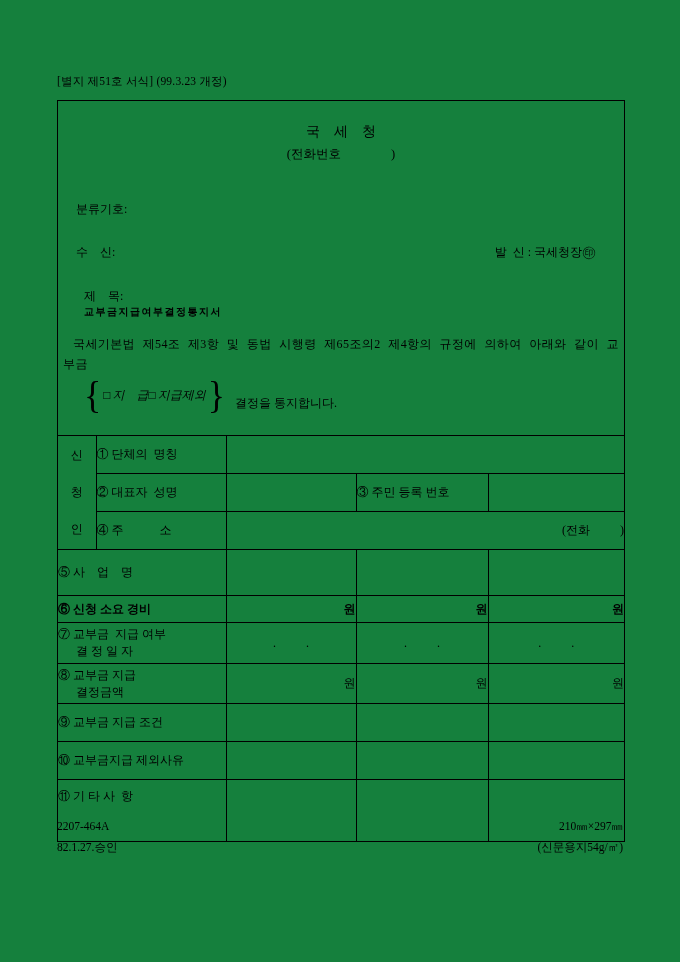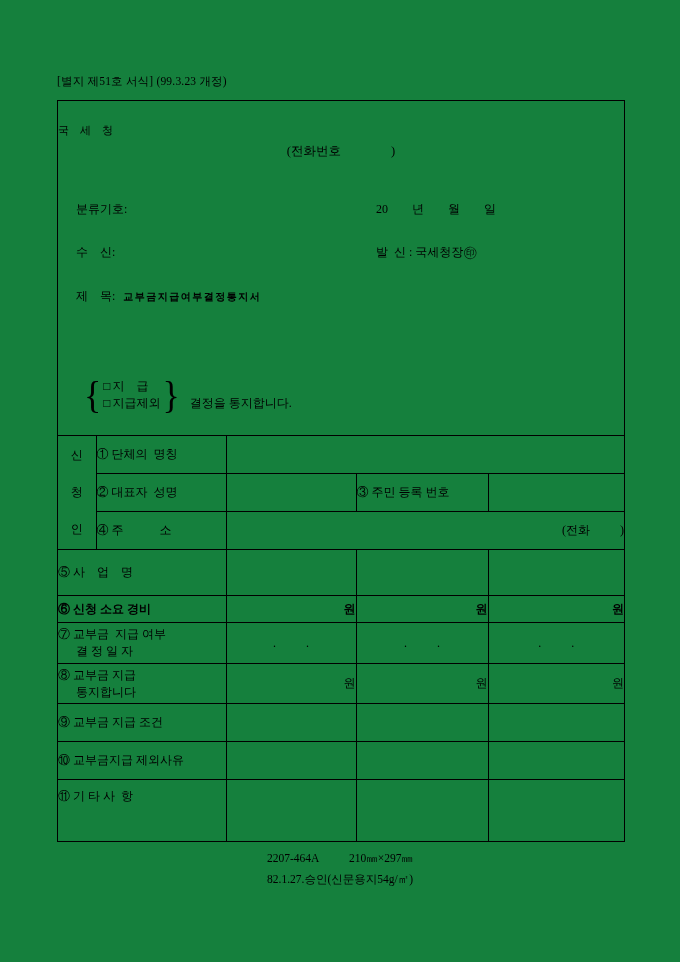--- a/index.html
+++ b/index.html
@@ -8,95 +8,95 @@
     font-family: "Liberation Serif", "DejaVu Serif", serif;
   }
   .page { position: relative; width: 680px; height: 962px; background: #15803d; overflow: hidden; }
   .ws-pre { white-space: pre; }
 
   .form-note { position: absolute; left: 57px; top: 74px; font-size: 11.5px; letter-spacing: 0.2px; }
 
   .box { position: absolute; left: 57px; top: 100px; width: 566px; height: 740px; border: 1px solid #000; overflow: hidden; }
   .box-header { position: relative; height: 334px; }
 
-  .agency { padding-top: 22px; font-size: 11px; white-space: pre; }
+  .agency { padding-top: 22px; text-align: center; font-size: 14px; white-space: pre; }
   .phone-line { margin-top: 5px; text-align: center; font-size: 12.5px; white-space: pre; }
 
   .hrow { position: absolute; left: 18px; right: 28px; display: flex; align-items: baseline; font-size: 12px; }
   .row-class { top: 100px; }
   .row-recv { top: 143px; }
-  .row-subject { top: 187px; }
+  .row-subject { top: 187px; flex-direction: column; }
   .right-col { margin-left: auto; width: 220px; }
-  .sender-wrap { display: flex; justify-content: flex-start; align-items: center; }
+  .sender-wrap { display: flex; justify-content: flex-end; align-items: center; }
   .seal { font-size: 14px; line-height: 1; }
   .subject-title { font-weight: bold; margin-left: 8px; font-size: 10px; letter-spacing: 1.5px; }
 
   .legal {
     position: absolute; top: 233px; left: 5px; right: 5px; margin: 0;
     font-size: 12px; line-height: 20px; text-align: justify; text-indent: 10px;
     word-break: break-all; word-spacing: 4px; letter-spacing: 0.4px;
   }
 
   .decision { position: absolute; top: 276px; left: 26px; display: flex; align-items: center; }
   .brace { font-size: 36px; font-weight: 300; line-height: 1; transform: scaleY(1.05); }
-  .options { display: inline-flex; flex-direction: column; margin: 0 2px; }
+  .options { display: inline-flex; flex-direction: row; margin: 0 2px; font-style: italic; }
   .opt { font-size: 12px; line-height: 17px; }
   .cb { margin-right: 2px; }
   .confirm { margin-left: 10px; font-size: 12px; align-self: flex-end; padding-bottom: 1px; }
 
   .grid { border-collapse: collapse; table-layout: fixed; width: 100%; }
   .grid td { border: 1px solid #000; font-size: 12px; vertical-align: middle; padding: 0; }
   .grid tr > td:first-child { border-left: 0; }
   .grid tr > td:last-child { border-right: 0; }
   .grid tr:last-child td { border-bottom: 0; }
   col.c0 { width: 38px; } col.c1 { width: 130px; } col.c2 { width: 130px; } col.c3 { width: 132px; }
   .lbl { padding-left: 6px; }
   .won { text-align: right; padding-right: 22px; }
   .dots { text-align: center; white-space: pre; }
   .phone-val { text-align: right; padding-right: 76px; margin-left: 36px; }
   .vstack { display: flex; flex-direction: column; justify-content: space-around; align-items: center; height: 110px; }
   .ind { padding-left: 18px; }
   tr.r38 { height: 38px; } tr.r46 { height: 46px; } tr.r27 { height: 27px; font-weight: bold; }
   tr.r41 { height: 41px; } tr.r40 { height: 40px; } tr.r61 { height: 61px; }
   tr.row-top td.lbl { vertical-align: top; padding-top: 8px; }
 
-  .footer { position: absolute; left: 57px; top: 848px; width: 566px; display: flex; justify-content: center; font-size: 11.5px; line-height: 21px; }
+  .footer { position: absolute; left: 57px; top: 816px; width: 566px; display: flex; justify-content: space-between; font-size: 11.5px; line-height: 21px; }
   .f-right { text-align: right; }
 </style>
 </head>
 <body>
 
 <div class="page">
 
   <div class="form-note">[별지 제51호 서식] (99.3.23 개정)</div>
 
   <div class="box">
     <div class="box-header">
 
       <div class="agency">국    세    청</div>
       <div class="phone-line">(전화번호                )</div>
 
       <div class="hrow row-class">
         <span class="ws-pre">분류기호:</span>
-        <span class="right-col ws-pre">20        년        월        일</span>
       </div>
 
       <div class="hrow row-recv">
         <span class="ws-pre">수    신:</span>
         <span class="right-col sender-wrap">
           <span class="ws-pre">발  신 : 국세청장</span>
           <span class="seal">㊞</span>
         </span>
       </div>
 
       <div class="hrow row-subject">
         <span class="ws-pre">제    목:</span>
         <span class="subject-title">교부금지급여부결정통지서</span>
       </div>
 
+      <p class="legal">국세기본법 제54조 제3항 및 동법 시행령 제65조의2 제4항의 규정에 의하여 아래와 같이 교부금</p>
 
       <div class="decision">
         <span class="brace">{</span>
         <span class="options">
           <span class="opt"><span class="cb">□</span><span class="ws-pre">지    급</span></span>
           <span class="opt"><span class="cb">□</span><span class="ws-pre">지급제외</span></span>
         </span>
         <span class="brace">}</span>
         <span class="confirm ws-pre">결정을 통지합니다.</span>
       </div>
@@ -152,21 +152,21 @@
             <div class="ws-pre">⑦ 교부금  지급 여부</div>
             <div class="ws-pre ind">결 정 일 자</div>
           </td>
           <td class="dots">.          .</td>
           <td class="dots">.          .</td>
           <td class="dots">.          .</td>
         </tr>
         <tr class="r40">
           <td colspan="2" class="lbl">
             <div class="ws-pre">⑧ 교부금 지급</div>
-            <div class="ws-pre ind">통지합니다</div>
+            <div class="ws-pre ind">결정금액</div>
           </td>
           <td class="won">원</td>
           <td class="won">원</td>
           <td class="won">원</td>
         </tr>
         <tr class="r38">
           <td colspan="2" class="lbl ws-pre">⑨ 교부금 지급 조건</td>
           <td class="val"></td>
           <td class="val"></td>
           <td class="val"></td>

